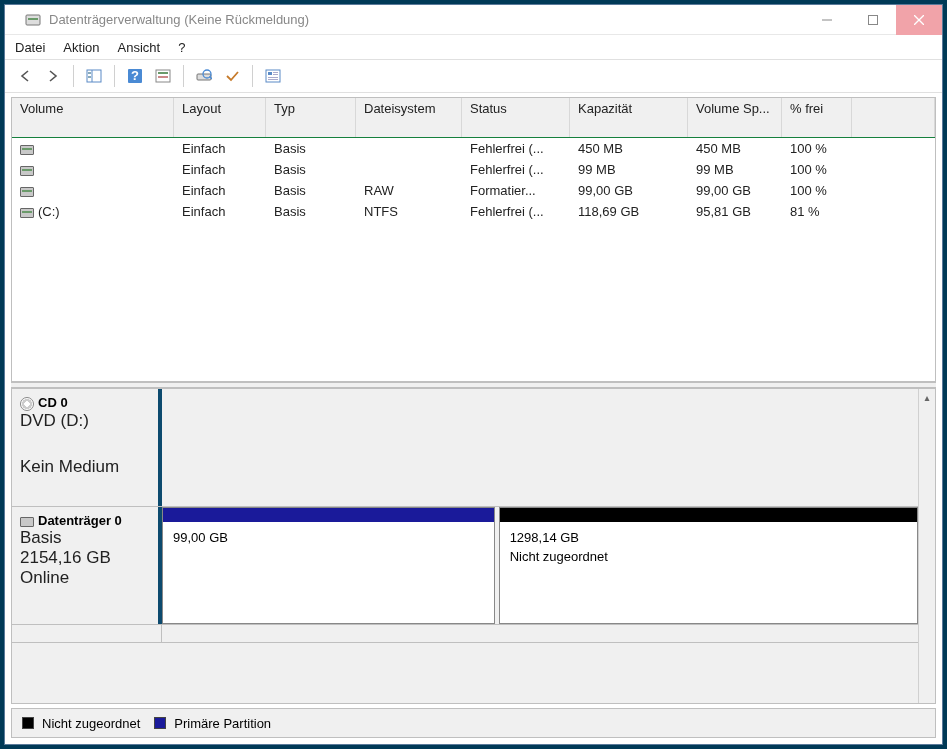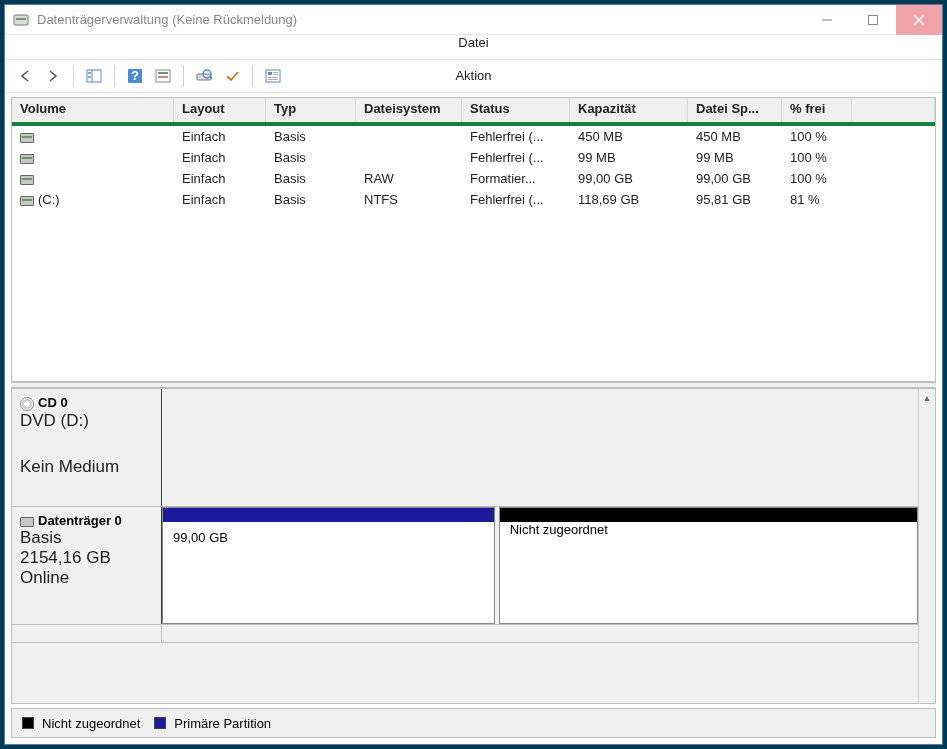--- a/index.html
+++ b/index.html
@@ -1,43 +1,43 @@
 <!DOCTYPE html>
 <html><head>
 <meta charset="utf-8">
 <style>
 * { box-sizing: border-box; margin: 0; padding: 0; font-family: "Segoe UI", Tahoma, sans-serif; font-size: 13px; }
 html, body { width: 947px; height: 749px; background: #003a57; overflow: hidden; }
 .window { position: absolute; left: 4px; top: 4px; width: 939px; height: 741px; background: #fff; border: 1px solid #5a7a9a; display: flex; flex-direction: column; }
-.titlebar { height: 30px; background: #fff; display: flex; align-items: center; padding-left: 8px; border-bottom: 1px solid #e8e8e8; }
+.titlebar { height: 30px; background: #fff; display: flex; align-items: center; padding-left: 20px; border-bottom: 1px solid #e8e8e8; }
 .titlebar .app-icon { width: 16px; height: 16px; margin-right: 8px; }
 .titlebar .title { color: #888; flex: 1; }
 .titlebar .winbtn { width: 46px; height: 30px; display: flex; align-items: center; justify-content: center; color: #666; }
 .titlebar .close { background: #f1a3a9; color: #fff; }
-.menubar { height: 24px; display: flex; align-items: center; padding: 0 10px; gap: 18px; color: #222; flex-direction: column; }
+.menubar { height: 24px; display: flex; align-items: center; padding: 0 10px; gap: 18px; color: #222; }
 .menubar span { cursor: default; }
 .toolbar { height: 34px; display: flex; align-items: center; padding: 0 8px; gap: 4px; border-top: 1px solid #e0e0e0; border-bottom: 1px solid #e0e0e0; }
 .toolbar .tbtn { width: 24px; height: 24px; display: flex; align-items: center; justify-content: center; border: 1px solid transparent; }
 .toolbar .sep { width: 1px; height: 22px; background: #d0d0d0; margin: 0 4px; }
 .list-panel { border: 1px solid #bfbfbf; margin: 4px 6px 0 6px; height: 285px; display: flex; flex-direction: column; background: #fff; }
-.list-header { display: flex; background: #f0f0f0; border-bottom: 4px solid #15803d; height: 28px; font-weight: bold; }
+.list-header { display: flex; background: #f0f0f0; border-bottom: 1px solid #15803d; height: 40px; }
 .list-header .col { border-right: 1px solid #d8d8d8; padding: 3px 8px; font-size: 13px; color: #222; overflow: hidden; white-space: nowrap; }
 .list-body { flex: 1; overflow: auto; }
 .list-row { display: flex; height: 21px; align-items: center; }
 .list-row .cell { padding: 0 8px; overflow: hidden; white-space: nowrap; text-overflow: ellipsis; color: #222; }
 .vol-icon { display:inline-block; width:14px; height:10px; background:#c8c8c8; border:1px solid #666; border-radius:1px; position:relative; margin-right:4px; vertical-align:middle; }
 .vol-icon::before { content:""; position:absolute; left:1px; top:2px; width:10px; height:2px; background:#6a9a6a; }
 .splitter { height: 6px; margin: 0 6px; background: #f0f0f0; border-top:1px solid #bfbfbf; border-bottom:1px solid #bfbfbf; cursor: ns-resize; }
 .graph-panel { flex: 1; margin: 0 6px 0 6px; border: 1px solid #bfbfbf; background: #f0f0f0; display: flex; flex-direction: column; position: relative; }
 .graph-inner { flex:1; display:flex; flex-direction: column; }
 .graph-scroll { width: 17px; background: #f0f0f0; border-left:1px solid #d0d0d0; position: absolute; right:0; top:0; bottom:0; }
 .graph-scroll .arrow { height: 17px; display:flex; align-items:center; justify-content:center; color:#666; font-size:10px; }
 .disk-row { display:flex; min-height:110px; border-bottom: 1px solid #bfbfbf; margin-right:17px; }
 .disk-row.short { min-height:18px; }
-.disk-label { width: 150px; background:#f0f0f0; border-right:1px solid #0c4a6e; padding:6px 8px; }
+.disk-label { width: 150px; background:#f0f0f0; border-right:4px solid #0c4a6e; padding:6px 8px; }
 .disk-label .dname { font-weight:bold; }
 .disk-label .dline { font-size:17px; color:#222; }
 .disk-icon-cd { display:inline-block; width:14px; height:14px; border:1px solid #888; border-radius:50%; background:radial-gradient(circle,#fff 30%,#ccc 31%,#ccc 60%,#fff 61%); vertical-align:middle; margin-right:4px; }
 .disk-icon-hd { display:inline-block; width:14px; height:10px; background:#c8c8c8; border:1px solid #666; border-radius:1px; vertical-align:middle; margin-right:4px; }
 .disk-parts { flex:1; display:flex; padding:0; background:#f0f0f0; }
 .part { border:1px solid #888; background:#fff; margin:0; display:flex; flex-direction:column; }
 .part .stripe { height:14px; }
 .part .plabel { padding:8px 10px 4px; font-size:13px; }
 .legend { height: 30px; margin: 4px 6px 6px 6px; border:1px solid #bfbfbf; background:#f0f0f0; display:flex; align-items:center; padding:0 10px; gap:8px; }
 .legend .swatch { width:12px; height:12px; border:1px solid #444; }
@@ -145,21 +145,21 @@
   </div>
 
   <div class="list-panel">
     <div class="list-header">
       <div class="col c-vol">Volume</div>
       <div class="col c-layout">Layout</div>
       <div class="col c-typ">Typ</div>
       <div class="col c-fs">Dateisystem</div>
       <div class="col c-status">Status</div>
       <div class="col c-kap">Kapazität</div>
-      <div class="col c-frei">Datei Sp...</div>
+      <div class="col c-frei">Volume Sp...</div>
       <div class="col c-pct">% frei</div>
       <div class="col c-rest"></div>
     </div>
     <div class="list-body" id="volume-rows">
         <div class="list-row">
           <div class="cell c-vol"><span class="vol-icon"></span><span></span></div>
           <div class="cell c-layout">Einfach</div>
           <div class="cell c-typ">Basis</div>
           <div class="cell c-fs"></div>
           <div class="cell c-status">Fehlerfrei (...</div>
@@ -221,20 +221,21 @@
           <div class="dline">2154,16 GB</div>
           <div class="dline">Online</div>
         </div>
         <div class="disk-parts">
           <div class="part" style="flex:0 0 44%;">
             <div class="stripe" style="background:#1a1a9a"></div>
             <div class="plabel">99,00 GB</div>
           </div>
           <div class="part" style="flex:1; margin-left:4px;">
             <div class="stripe" style="background:#000"></div>
+            <div class="plabel">1298,14 GB</div>
             <div class="plabel" style="padding-top:0">Nicht zugeordnet</div>
           </div>
         </div>
       </div>
 
       <div class="disk-row short">
         <div class="disk-label" style="border-right:1px solid #bfbfbf;"></div>
         <div class="disk-parts"></div>
       </div>
 

